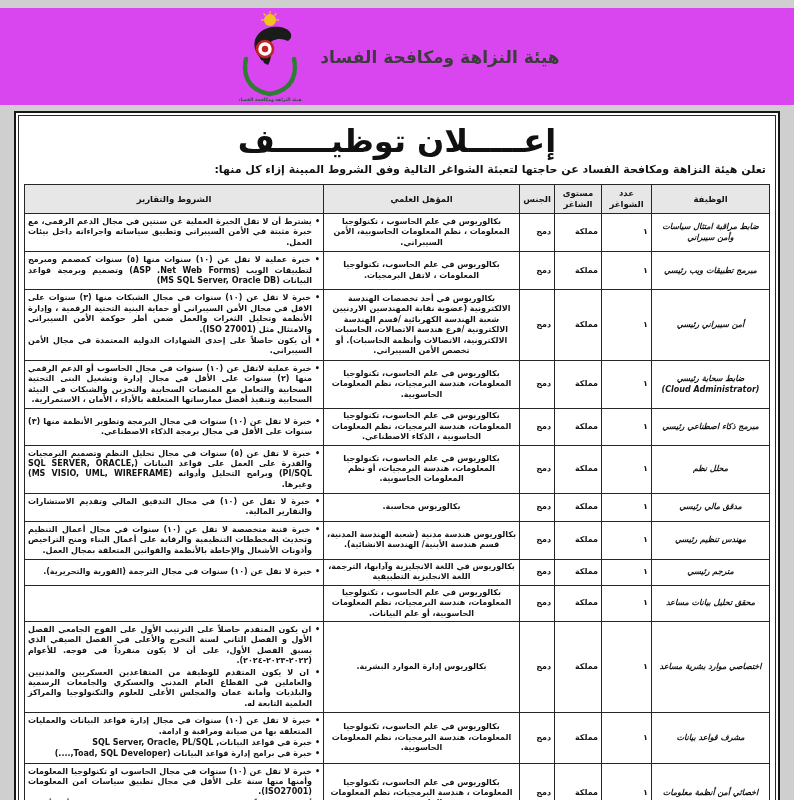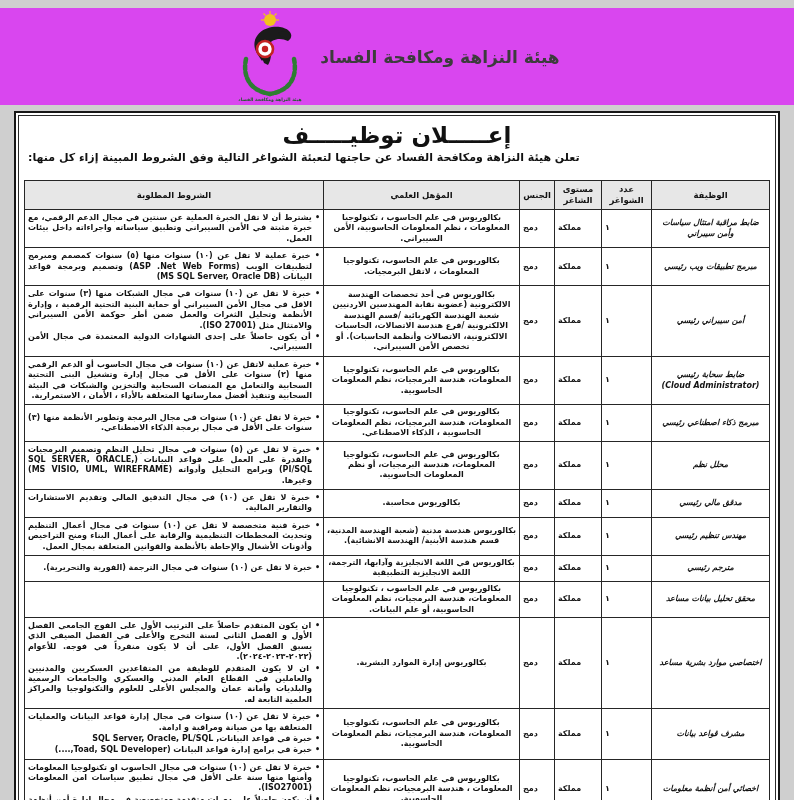--- a/index.html
+++ b/index.html
@@ -18,37 +18,37 @@
   }
   .org-name{font-size:17px;font-weight:bold;color:#3c3c3c;letter-spacing:0;}
   .emblem{width:72px;height:92px;flex:0 0 auto;}
   
   .frame-outer{
     position:absolute;top:111px;right:14px;left:14px;
     border:2.5px solid #161616;background:#ffffff;padding:2px;
   }
   .frame-inner{border:1px solid #2a2a2a;padding:4px 5px 6px 5px;background:#ffffff;}
   .ad-title{
-    text-align:center;font-size:23px;font-weight:bold;margin:2px 0 3px 0;color:#111;
+    text-align:center;font-size:32px;font-weight:bold;margin:2px 0 3px 0;color:#111;
   }
   .intro{
-    font-size:11px;font-weight:bold;text-align:left;margin:0 4px 16px 4px;color:#111;
+    font-size:11px;font-weight:bold;text-align:right;margin:0 4px 8px 4px;color:#111;
   }
   
   table.vac{
     width:100%;border-collapse:collapse;table-layout:fixed;
     font-size:8px;line-height:1.3;font-weight:bold;color:#141414;
   }
   table.vac th, table.vac td{
     border:1px solid #262626;vertical-align:middle;padding:2px 3px;
   }
   table.vac th{
     background:#e7e7e7;text-align:center;font-size:8.5px;padding:3px 2px;
   }
-  td.c-center{text-align:left;}
+  td.c-center{text-align:right;}
   td.c-qual{text-align:center;}
   td.c-cond{text-align:justify;text-align-last:right;border-radius:11px;}
   td.c-pos{text-align:center;white-space:pre-line;font-style:italic;}
   .bullet-line{padding-right:8px;text-indent:-8px;margin:1px 0;}
 </style>
 </head>
 <body>
 
 <div class="band">
   <span class="org-name">هيئة النزاهة ومكافحة الفساد</span>
@@ -94,21 +94,21 @@
           <col style="width:196px">
           <col>
       </colgroup>
       <thead>
         <tr>
             <th>الوظيفة</th>
             <th>عدد الشواغر</th>
             <th>مستوى الشاغر</th>
             <th>الجنس</th>
             <th>المؤهل العلمي</th>
-            <th>الشروط المطلوبة</th>
+            <th>الشروط والتقارير</th>
           </tr>
       </thead>
       <tbody>
           <tr>
             <td class="c-pos">ضابط مراقبة امتثال سياسات وأمن سيبراني</td>
             <td class="c-center">١</td>
             <td class="c-center">مملكة</td>
             <td class="c-center">دمج</td>
             <td class="c-qual">بكالوريوس في علم الحاسوب ، تكنولوجيا المعلومات ، نظم المعلومات الحاسوبية، الأمن السيبراني.</td>
             <td class="c-cond">

